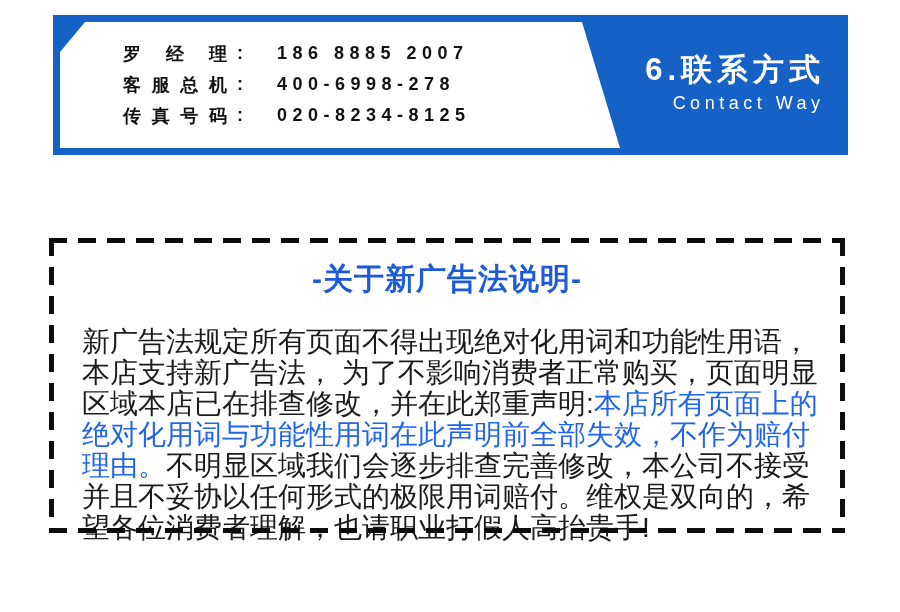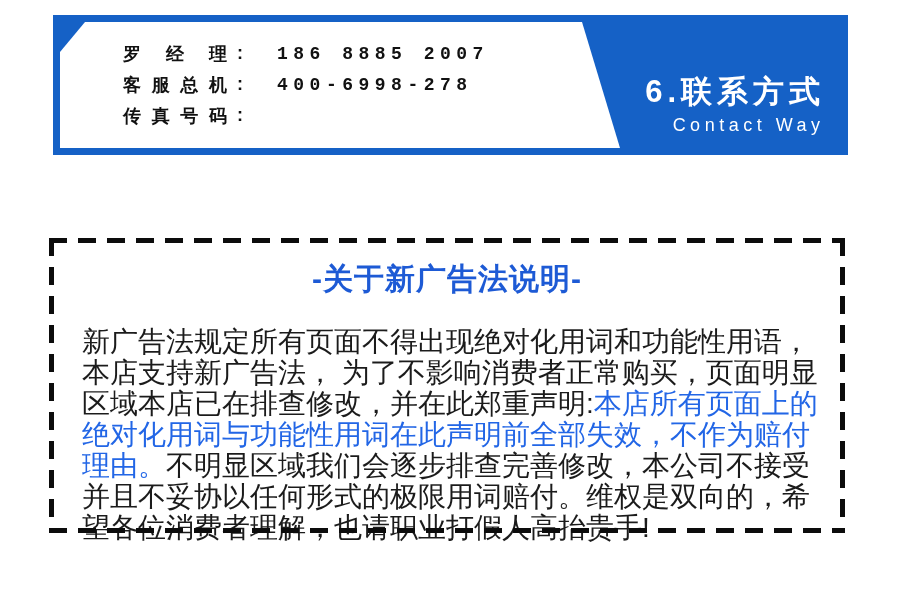--- a/index.html
+++ b/index.html
@@ -25,25 +25,25 @@
     clip-path: polygon(25px 0, 522px 0, 560px 126px, 0 126px, 0 30px);
   }
   .contact-rows { position: absolute; left: 63px; top: 16px; }
   .crow {
     display: flex; align-items: center;
     height: 31px;
     font-size: 18px; font-weight: 700; color: #111111;
   }
   .clabel { width: 104px; display: flex; justify-content: space-between; }
   .colon { margin: 0 34px 0 10px; }
-  .cnum { letter-spacing: 5.5px; white-space: pre; font-family: Liberation Mono, monospace; }
+  .cnum { letter-spacing: 5.5px; white-space: pre; }
 
   .sec {
     position: absolute; right: 28px; top: 36px;
-    text-align: right; color: #ffffff; margin-top: 22px;
+    text-align: right; color: #ffffff;
   }
   .sec-title {
     font-size: 31px; font-weight: 700;
     letter-spacing: 5px; margin-right: -5px;
     line-height: 38px;
   }
   .sec-sub {
     font-size: 18px; font-weight: 400;
     letter-spacing: 4.5px; margin-right: -4.5px;
     margin-top: 4px;
@@ -107,20 +107,21 @@
         <span class="cnum">400-6998-278</span>
       </div>
       <div class="crow">
         <span class="clabel">
             <span>传</span>
             <span>真</span>
             <span>号</span>
             <span>码</span>
           </span>
         <span class="colon">:</span>
+        <span class="cnum">020-8234-8125</span>
       </div>
     </div>
   </div>
   <div class="sec">
     <div class="sec-title">6.联系方式</div>
     <div class="sec-sub">Contact Way</div>
   </div>
 </div>
 
 <div class="notice">

